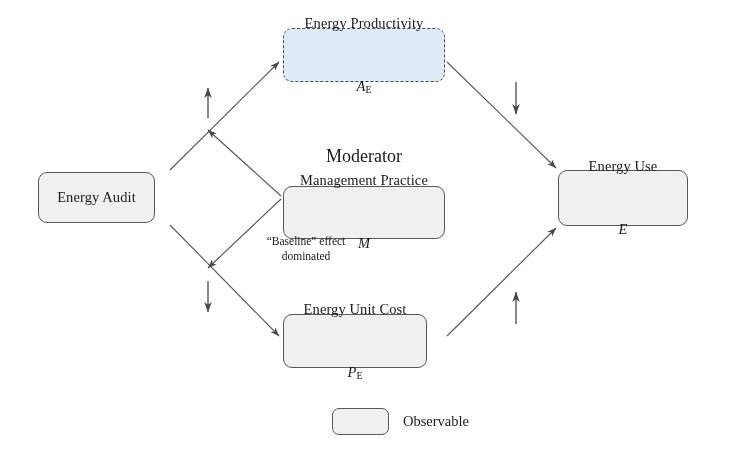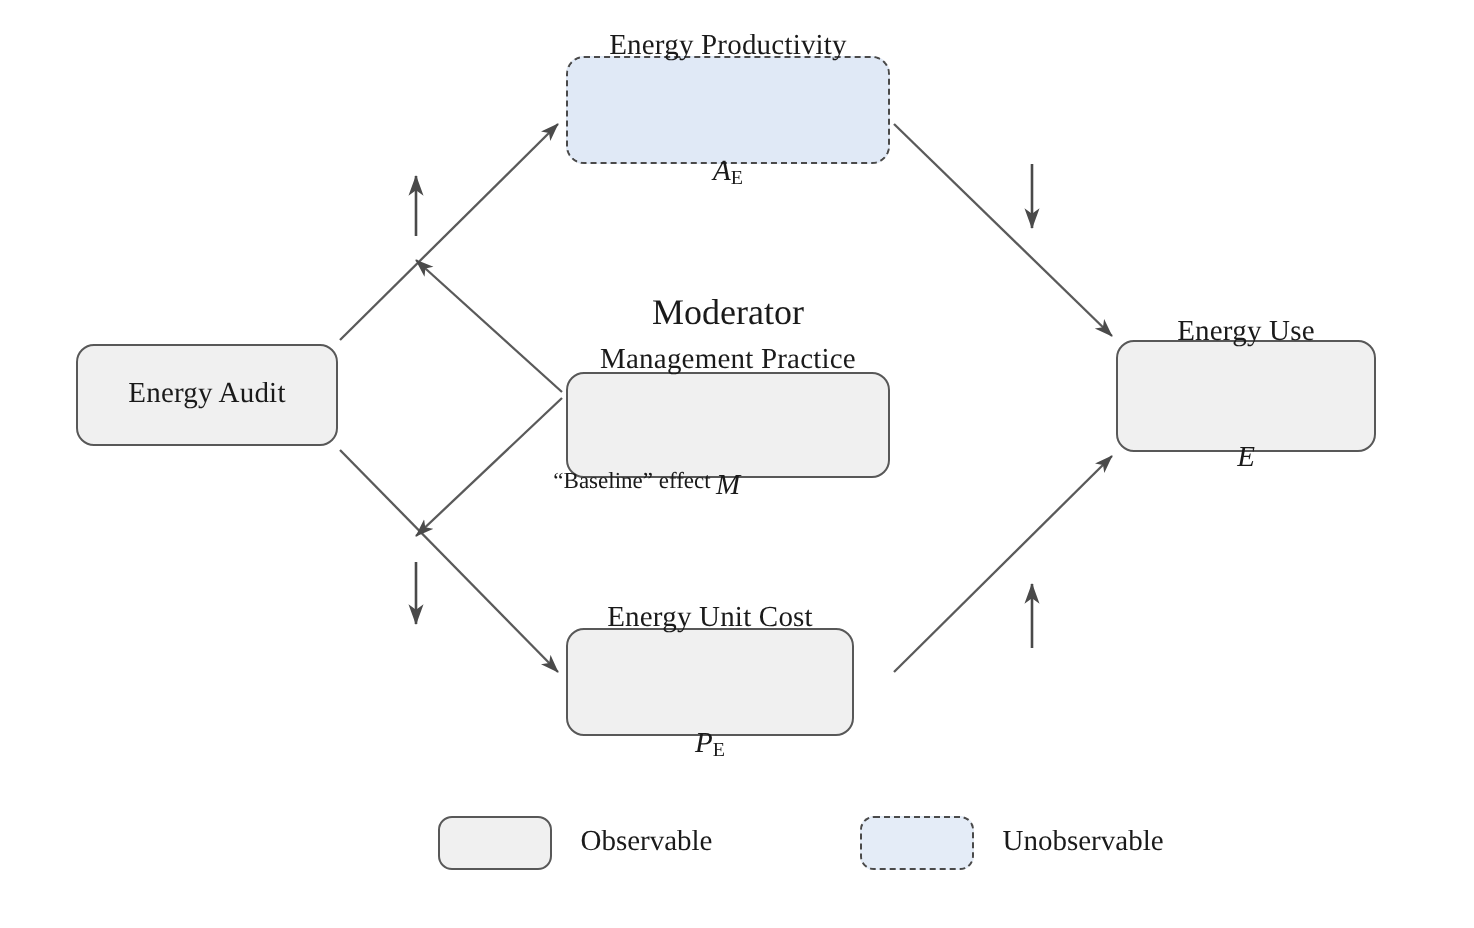--- a/index.html
+++ b/index.html
@@ -57,35 +57,35 @@
     margin-top: 1px;
     white-space: nowrap;
   }
   .node .symbol sub {
     font-style: normal;
     font-size: 10px;
     vertical-align: baseline;
     position: relative;
     bottom: -2px;
   }
-  #node-energy-audit  { left: 38px;  top: 172px; width: 131px; height: 51px; }
+  #node-energy-audit  { left: 38px;  top: 172px; width: 117px; height: 51px; }
   #node-energy-productivity { left: 283px; top: 28px;  width: 162px; height: 54px; }
   #node-management-practice { left: 283px; top: 170px; width: 162px; height: 53px; margin-top: 16px; }
   #node-energy-unit-cost    { left: 283px; top: 314px; width: 144px; height: 54px; }
   #node-energy-use    { left: 558px; top: 170px; width: 130px; height: 56px; }
 
   .free-label {
     position: absolute;
     font-size: 18px;
     white-space: nowrap;
     text-align: center;
   }
   #label-moderator { left: 283px; top: 146px; width: 162px; }
   #label-baseline {
-    left: 256px;
+    left: 246px;
     top: 234px;
     width: 120px;
     font-size: 11.5px;
     line-height: 1.3;
   }
 
   .legend {
     position: absolute;
     left: 0;
     top: 408px;
@@ -165,26 +165,23 @@
 
   <div class="node observable" id="node-energy-use">
     <span class="title">Energy Use</span>
     <span class="symbol"><span>E</span><sub></sub></span>
   </div>
 
   <div class="free-label" id="label-moderator">Moderator</div>
 
   <div class="free-label" id="label-baseline">
     <div>“Baseline” effect</div>
+    <div>dominated</div>
   </div>
 
   <div class="legend">
     <div class="legend-entry">
       <span class="swatch observable"></span>
       <span class="legend-label">Observable</span>
     </div>
-    <div class="legend-entry">
-      <span class="swatch unobservable"></span>
-      <span class="legend-label">Unobservable</span>
-    </div>
   </div>
 
 </div>
 
 </body></html>

